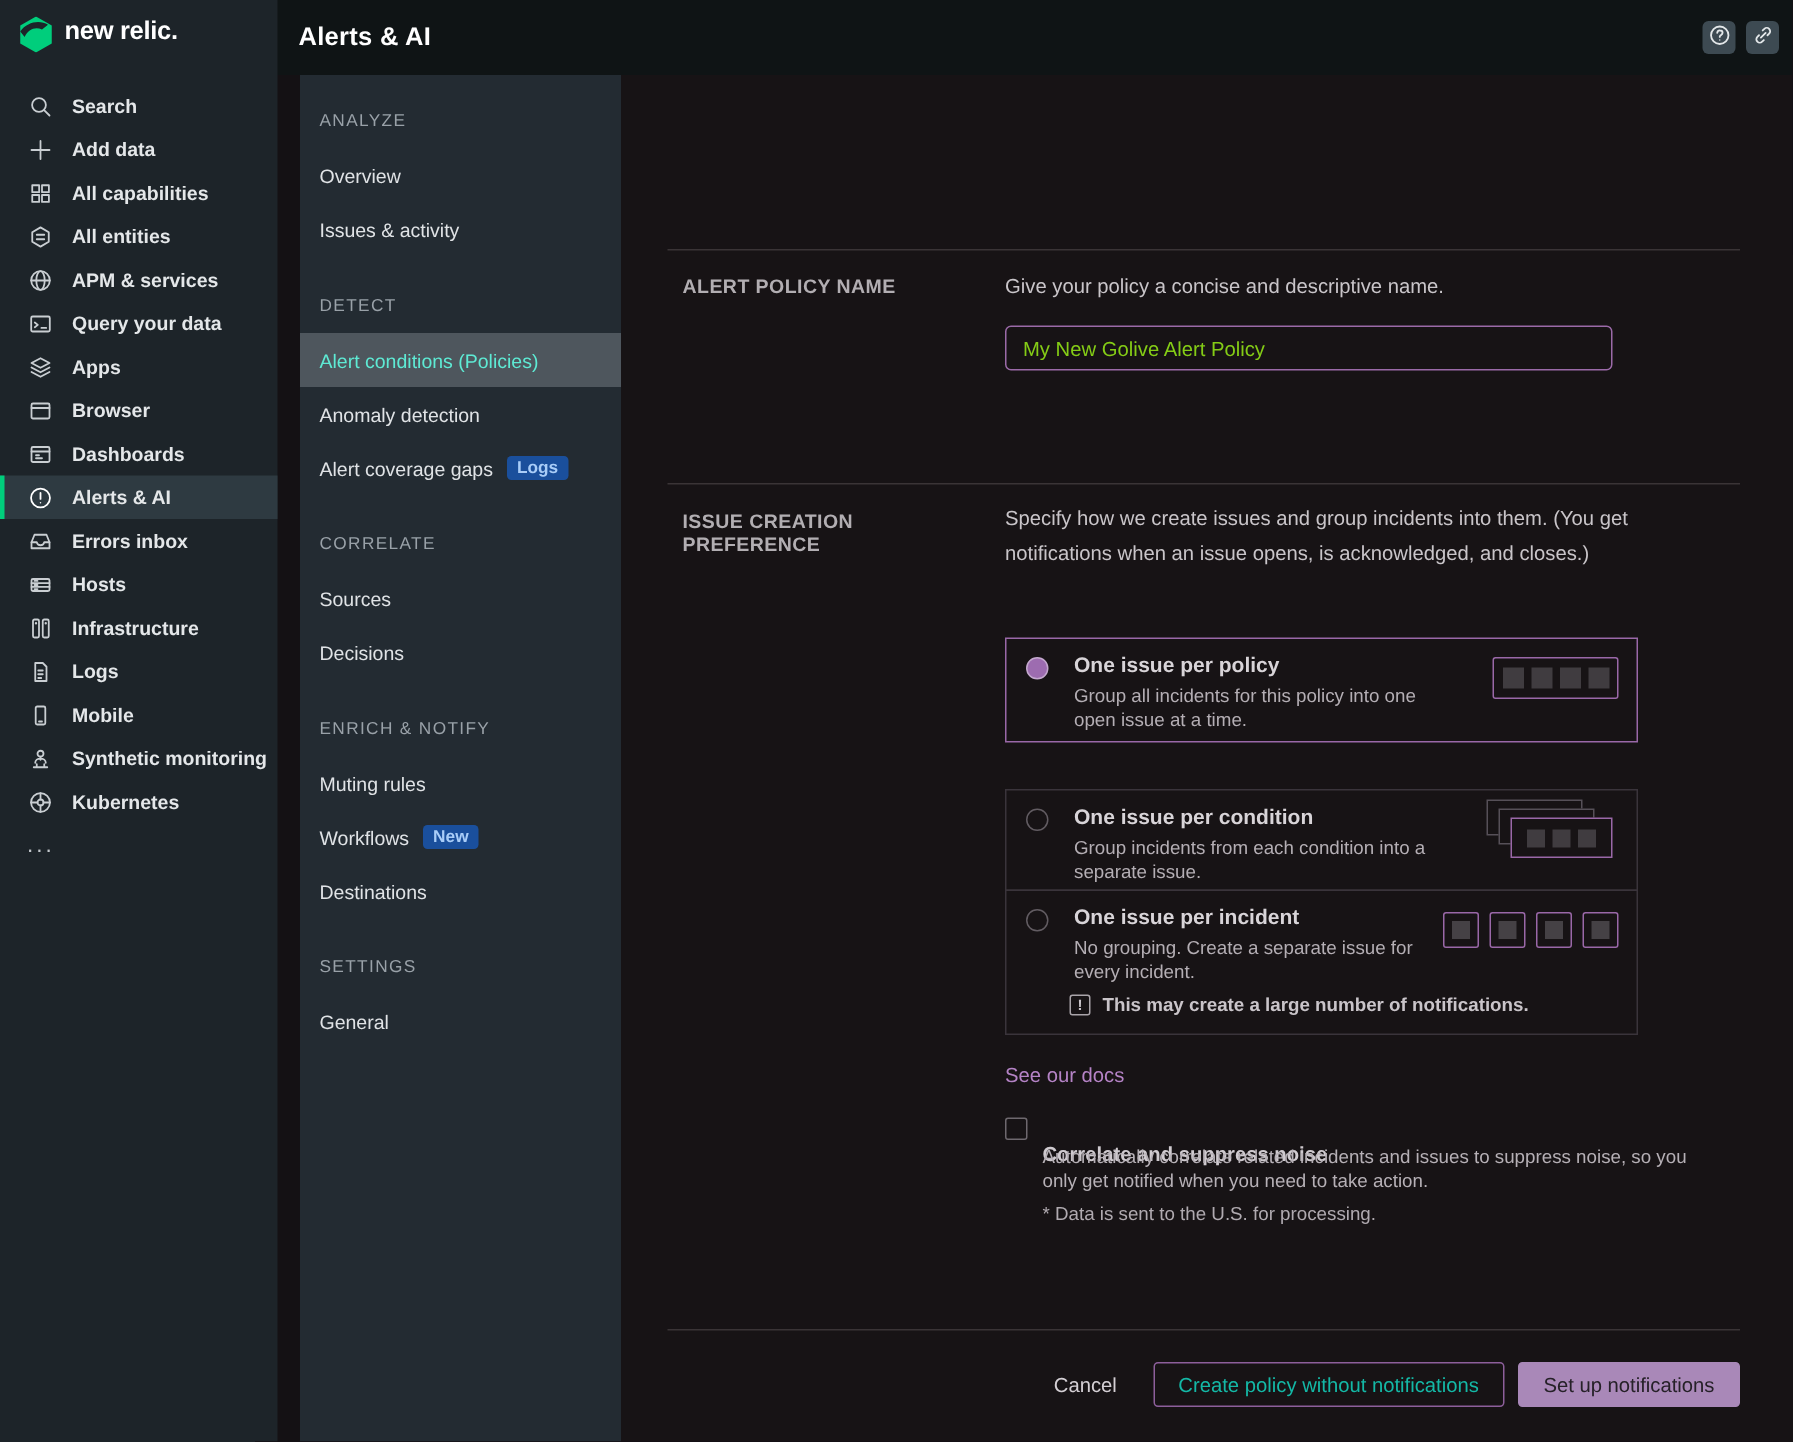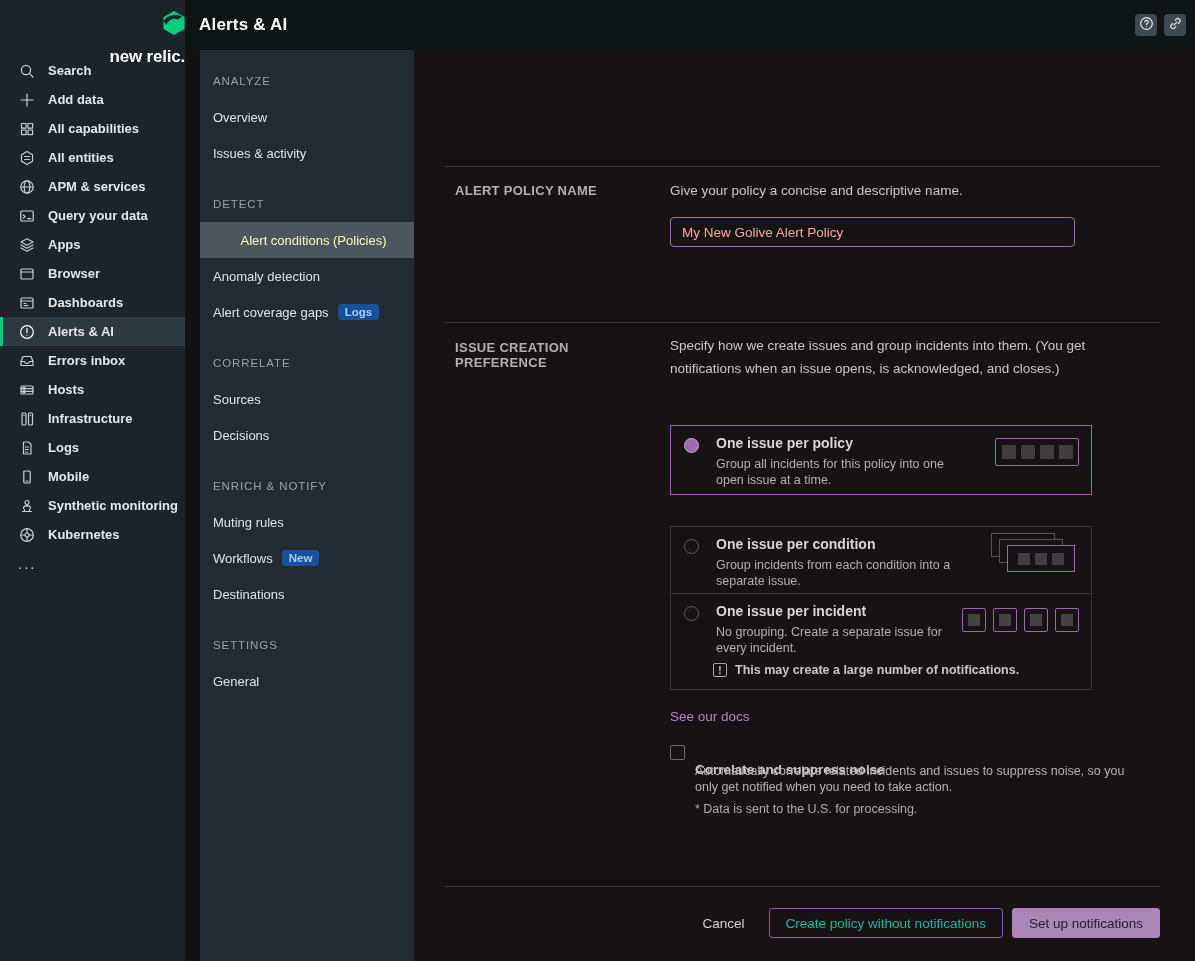--- a/index.html
+++ b/index.html
@@ -8,47 +8,47 @@
 
   
   .top-header { position:absolute; left:185px; top:0; width:1010px; height:50px; background:#0f1415; display:flex; align-items:center; padding-left:14px; z-index:3; }
   .top-header h2 { color:#ffffff; font-size:17px; font-weight:700; letter-spacing:.2px; }
   .header-actions { position:absolute; right:9px; top:14px; display:flex; gap:7px; }
   .hbtn { width:22px; height:22px; border:none; border-radius:4px; background:#3d4a52; display:flex; align-items:center; justify-content:center; cursor:pointer; padding:0; }
   .hbtn svg { stroke:#e3e7e9; fill:none; stroke-width:1.3; stroke-linecap:round; stroke-linejoin:round; }
 
   
   .sidebar { position:absolute; left:0; top:0; width:185px; height:961px; background:#1d2429; z-index:4; }
-  .logo { display:flex; align-items:flex-end; gap:8px; padding:11px 0 0 13px; height:44px; cursor:pointer;flex-direction:column; }
+  .logo { display:flex; align-items:flex-start; gap:8px; padding:11px 0 0 13px; height:44px; cursor:pointer; }
   .logo-text { color:#ffffff; font-size:17px; font-weight:700; letter-spacing:-.2px; }
   .nav { margin-top:12px; }
   .nav-item { height:29px; display:flex; align-items:center; gap:13px; padding-left:18px; color:#e4e7e9; font-size:13px; font-weight:600; cursor:pointer; }
   .nav-item .nicon { width:17px; height:17px; display:flex; align-items:center; justify-content:center; flex:0 0 17px; }
   .nav-item svg { stroke:#c9ced2; fill:none; stroke-width:1.2; stroke-linecap:round; stroke-linejoin:round; }
   .nav-item.selected { background:#2e3a41; border-left:3px solid #00ce7c; padding-left:15px; }
   .nav-item.selected svg { stroke:#ffffff; }
   .nav-more { color:#c3c8cc; font-size:15px; letter-spacing:2px; padding-left:18px; height:29px; display:flex; align-items:center; cursor:pointer; }
 
   
   .subnav { position:absolute; left:200px; top:50px; width:214px; height:911px; background:#232b32; padding-top:13px; z-index:2; }
   .sec-title { height:36px; line-height:36px; padding-left:13px; color:#99a1a8; font-size:11.5px; letter-spacing:.9px; }
   .sec-title.gap { margin-top:15px; }
   .sn-item { height:36px; display:flex; align-items:center; padding-left:13px; color:#e0e3e6; font-size:13px; cursor:pointer; }
-  .sn-item.selected { background:#4e565d; color:#fef9c3;justify-content:center; }
+  .sn-item.selected { background:#4e565d; color:#5eead4; }
   .badge { margin-left:9px; background:#1a4f9c; color:#a9cdf8; font-size:11.5px; font-weight:600; padding:2px 7px; border-radius:3px; }
 
   
   .main { position:absolute; left:414px; top:50px; width:781px; height:911px; background:#171315; z-index:1; }
   .page-title { position:absolute; left:41px; top:34px; font-size:28px; font-weight:400; color:#9a999b; }
   .rule { position:absolute; left:31px; right:35px; height:1px; background:#3a3436; }
   .r1 { top:116px; } .r2 { top:272px; } .r3 { top:836px; }
   .sec-label { position:absolute; left:41px; width:205px; color:#b2aeb2; font-size:13px; font-weight:700; letter-spacing:.3px; }
   .lbl1 { top:133px; } .lbl2 { top:290px; }
   .hint { position:absolute; left:256px; top:133px; color:#c9c5c9; font-size:13.5px; }
-  .policy-input { position:absolute; left:256px; top:167px; width:405px; height:30px; background:transparent; border:1px solid #9b6aa8; border-radius:4px; color:#fca5a5; font-size:13.5px; padding:0 11px; font-family:"Liberation Sans",sans-serif; outline:none; }
+  .policy-input { position:absolute; left:256px; top:167px; width:405px; height:30px; background:transparent; border:1px solid #9b6aa8; border-radius:4px; color:#84cc16; font-size:13.5px; padding:0 11px; font-family:"Liberation Sans",sans-serif; outline:none; }
   .pref-desc { position:absolute; left:256px; top:284px; width:490px; color:#c9c5c9; font-size:13.5px; line-height:23px; }
 
   .term-row { position:absolute; left:256px; top:336px; display:flex; align-items:center; gap:7px; }
   .info-icon { width:15px; height:15px; display:flex; }
   .info-icon svg { stroke:#b9b4b9; fill:none; stroke-width:1.2; }
   .term-text { color:#d3ced3; font-size:13.5px; text-decoration:underline dotted; text-underline-offset:3px; cursor:pointer; }
   .term-link { color:#b583c6; font-size:13.5px; cursor:pointer; text-decoration:none; }
   .ext-icon svg { stroke:#b583c6; fill:none; stroke-width:1.2; stroke-linecap:round; }
 
   .opt-card { position:absolute; left:256px; width:422px; border:1px solid #3a343b; cursor:pointer; }

